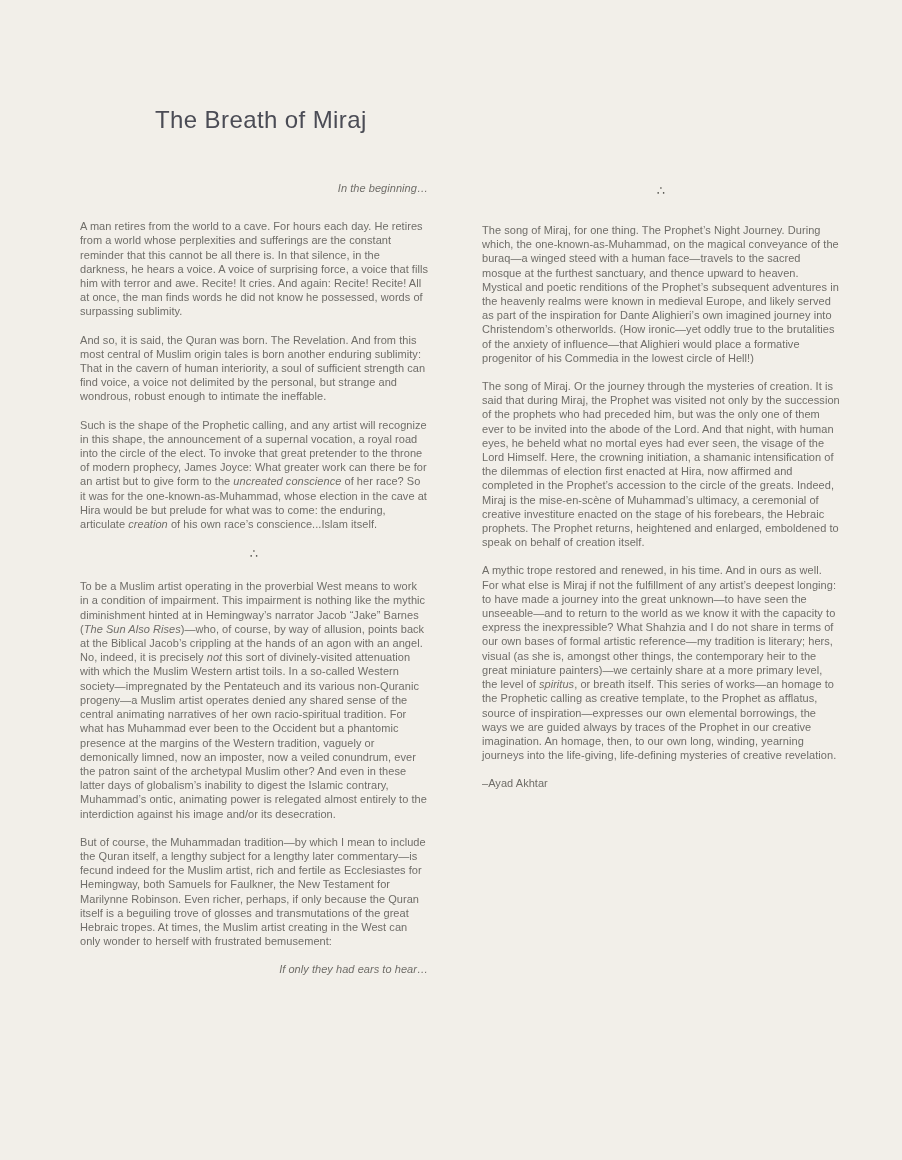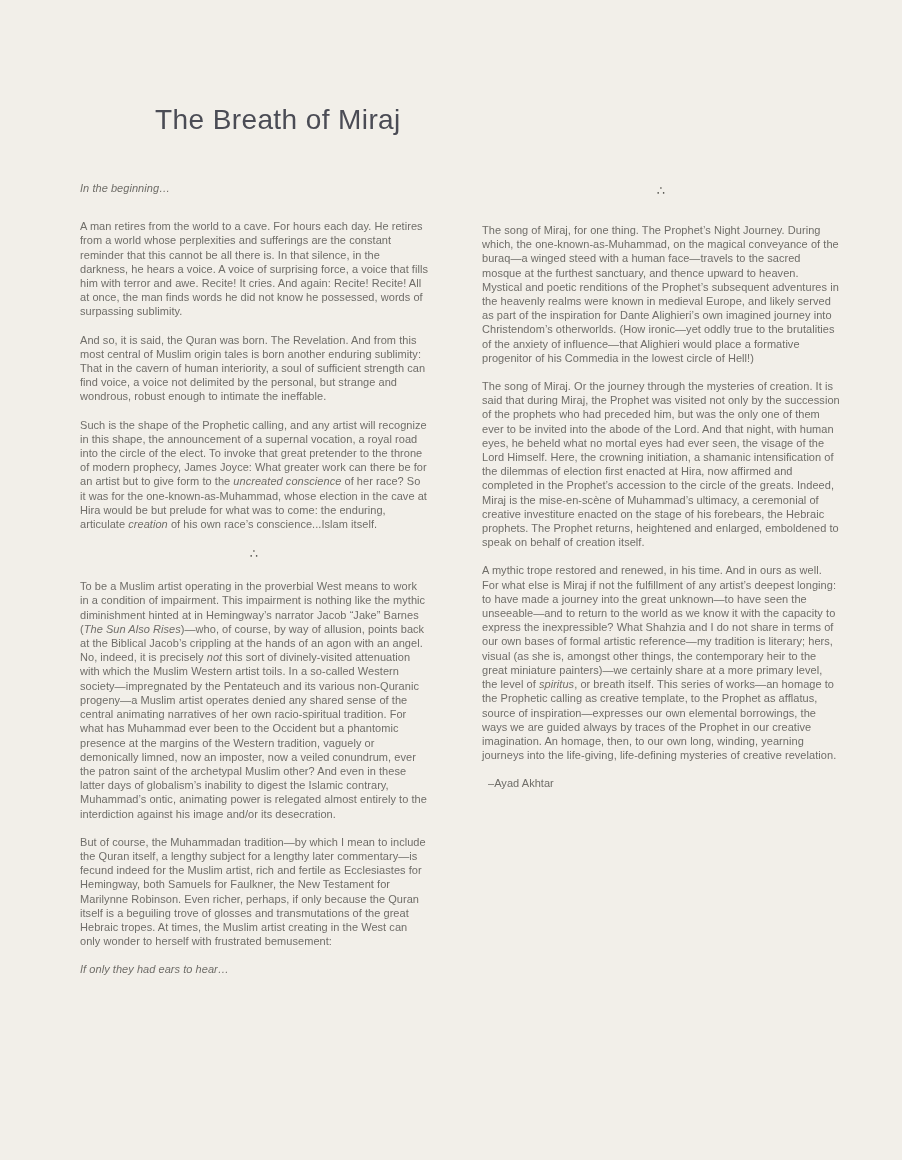--- a/index.html
+++ b/index.html
@@ -9,55 +9,55 @@
     position: relative;
     background: #f2efe9;
     font-family: "Liberation Sans", sans-serif;
     overflow: hidden;
   }
   .page-title {
     position: absolute;
     left: 155px;
     top: 104px;
     margin: 0;
-    font-size: 28px;
+    font-size: 24px;
     line-height: 32px;
     font-weight: 400;
     letter-spacing: 0.4px;
     color: #4b4c55;
   }
   .col {
     position: absolute;
     top: 181px;
     font-size: 11px;
     line-height: 14.2px;
     letter-spacing: 0.05px;
     color: #6f6d68;
     text-align: left;
   }
   .col-left  { left: 80px;  width: 348px; }
   .col-right { left: 482px; width: 358px; }
   .para { margin: 0 0 14px 0; }
   .quote {
     font-style: italic;
-    text-align: left;
+    text-align: right;
     margin: 4px 0 16px 0;
     color: #6f6d68;
   }
   .col-left > .quote:first-child { margin: 0 0 24px 0; }
   .col-left > .quote:last-child  { margin: 4px 0 3px 0; }
   .divider {
     text-align: center;
     font-size: 13px;
     line-height: 18px;
     color: #5c5b56;
     margin: 10px 0 16px 0;
   }
   .col-right > .divider:first-child { margin: 1px 0 23px 0; }
-  .signature { margin: 6px; }
+  .signature { margin: 0; }
   i { font-style: italic; text-align: center; }
 </style>
 </head>
 <body style="background: rgb(242, 239, 233);">
 
 <h1 class="page-title" style="color: rgb(75, 76, 85);">The Breath of Miraj</h1>
 
 <div class="col col-left" style="color: rgb(111, 109, 104);">
     <div class="quote">In the beginning…</div>
     <p class="para">A man retires from the world to a cave. For hours each day. He retires from a world whose perplexities and sufferings are the constant reminder that this cannot be all there is. In that silence, in the darkness, he hears a voice. A voice of surprising force, a voice that fills him with terror and awe. Recite! It cries. And again: Recite! Recite! All at once, the man finds words he did not know he possessed, words of surpassing sublimity.</p>

